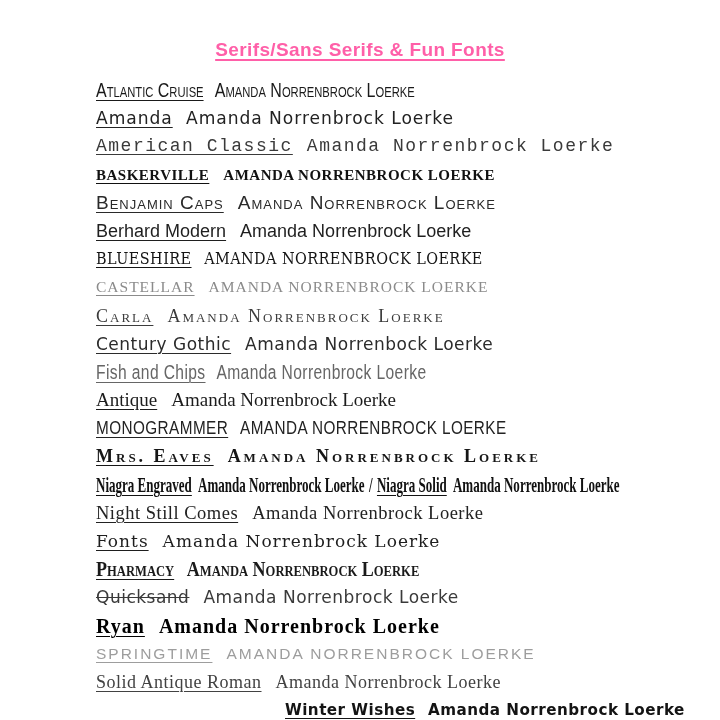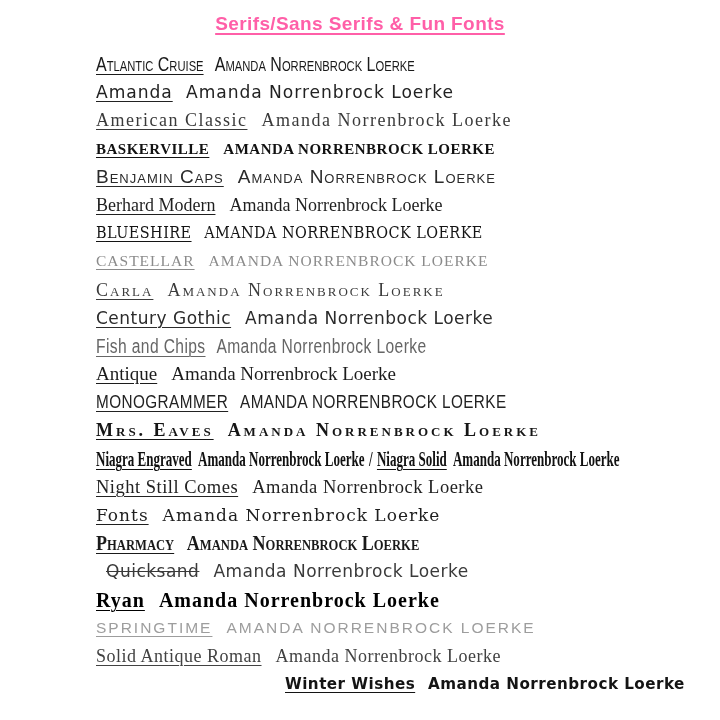--- a/index.html
+++ b/index.html
@@ -1,57 +1,57 @@
 <!DOCTYPE html>
 <html><head>
 <meta charset="utf-8">
 <style>
   html,body{margin:0;padding:0;background:#ffffff;}
   .page{width:720px;height:720px;background:#fff;overflow:hidden;position:relative;}
   .title{
     padding-top:13px;text-align:center;
     font-family:"Liberation Sans",sans-serif;font-weight:bold;font-size:19px;
     letter-spacing:.4px;color:#ff5fa8;
-    text-decoration:underline;text-decoration-thickness:2px;text-underline-offset:3px;
+    text-decoration:underline;text-decoration-thickness:2px;text-underline-offset:3px;margin-top:26px;
   }
   .list{margin:15px 0 0 96px;}
   .row{height:28.2px;line-height:28.2px;white-space:nowrap;}
   .scale{display:inline-block;transform-origin:0 70%;}
   .fname{text-decoration:underline;text-underline-offset:3px;text-decoration-thickness:1px;margin-right:14px;}
   .sep{margin:0 7px;}
 
   
   .r1 {font-family:"Liberation Sans",sans-serif;font-variant-caps:small-caps;font-size:20px;color:#1a1a1a;}
   .r1 .scale{transform:scaleX(.8);}
   .r2 {font-family:"DejaVu Sans",sans-serif;font-size:18px;letter-spacing:1px;color:#222;}
   .r2 .scale{transform:scaleX(.95);}
-  .r3 {font-family:Liberation Serif, serif;font-size:18px;letter-spacing:1.5px;color:#3a3a3a;}
+  .r3 {font-family:Liberation Mono, monospace;font-size:18px;letter-spacing:1.5px;color:#3a3a3a;}
   .r4 {font-family:"Liberation Serif",serif;text-transform:uppercase;font-weight:bold;font-size:15px;letter-spacing:.5px;color:#111;}
   .r5 {font-family:"Liberation Sans",sans-serif;font-variant-caps:small-caps;font-size:19px;letter-spacing:1px;color:#2a2a2a;}
-  .r6 {font-family:Liberation Serif, serif;font-size:18px;color:#1f1f1f;}
+  .r6 {font-family:Liberation Sans, sans-serif;font-size:18px;color:#1f1f1f;}
   .r7 {font-family:"DejaVu Serif",serif;text-transform:uppercase;font-size:16px;letter-spacing:.5px;color:#141414;}
   .r7 .scale{transform:scaleX(.9);}
   .r8 {font-family:"Liberation Serif",serif;text-transform:uppercase;font-size:15.5px;letter-spacing:1px;color:#8b8b8b;}
   .r9 {font-family:"Liberation Serif",serif;font-variant-caps:small-caps;font-size:18px;letter-spacing:2px;color:#3c3c3c;}
   .r10{font-family:"DejaVu Sans",sans-serif;font-size:17px;letter-spacing:.5px;color:#2b2b2b;}
   .r11{font-family:"Liberation Sans",sans-serif;font-size:20px;letter-spacing:.5px;color:#666;}
   .r11 .scale{transform:scaleX(.78);}
   .r12{font-family:"Liberation Serif",serif;font-size:19px;color:#1c1c1c;}
   .r13{font-family:"Liberation Sans",sans-serif;text-transform:uppercase;font-size:18px;letter-spacing:.5px;color:#222;}
   .r13 .scale{transform:scaleX(.85);}
   .r14{font-family:"Liberation Serif",serif;font-variant-caps:small-caps;font-weight:600;font-size:18px;letter-spacing:3px;color:#161616;}
   .r15{font-family:"Liberation Serif",serif;font-weight:bold;font-size:21px;color:#111;}
   .r15 .scale{transform:scaleX(.62);}
   .r15 .fname{margin-right:10px;}
   .r16{font-family:"Liberation Serif",serif;font-size:18.5px;letter-spacing:.5px;color:#222;}
   .r17{font-family:"DejaVu Serif",serif;font-size:17px;letter-spacing:1px;color:#1e1e1e;}
   .r18{font-family:"Liberation Serif",serif;font-variant-caps:small-caps;font-weight:600;font-size:20px;color:#1a1a1a;}
   .r18 .scale{transform:scaleX(.9);}
   .r19{font-family:"DejaVu Sans",sans-serif;font-size:17px;letter-spacing:.5px;color:#3a3a3a;}
-  .r19 .fname{text-decoration:line-through;text-decoration-thickness:1px;margin-left:10px;}
+  .r19 .fname{text-decoration:line-through;text-decoration-thickness:1px;}
   .r20{font-family:"Liberation Serif",serif;font-weight:bold;font-size:20px;letter-spacing:1px;color:#000;}
   .r21{font-family:"Liberation Serif",serif;font-size:18px;letter-spacing:.5px;color:#424242;}
   .r22{font-family:"Liberation Sans",sans-serif;text-transform:uppercase;font-size:15.5px;letter-spacing:2px;color:#9d9d9d;}
   .r23{font-family:"DejaVu Sans",sans-serif;font-weight:bold;font-size:16.5px;letter-spacing:.5px;color:#141414;text-align:right;}
   .r23 .scale{transform:scaleX(.92);}
 </style>
 </head>
 <body>
 
 <div class="page">

